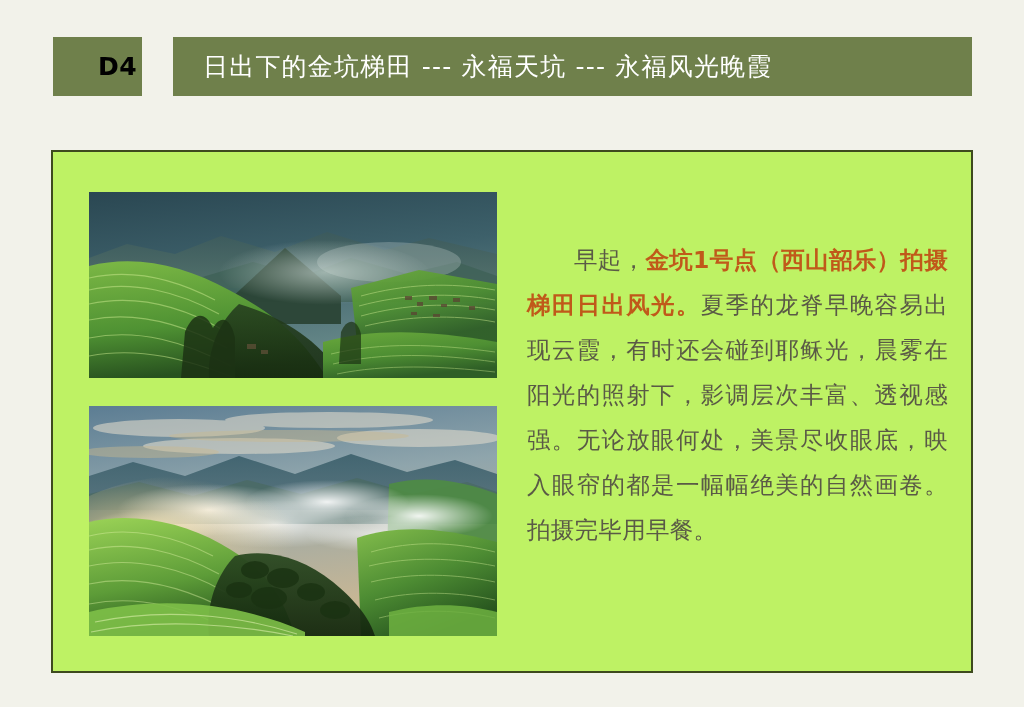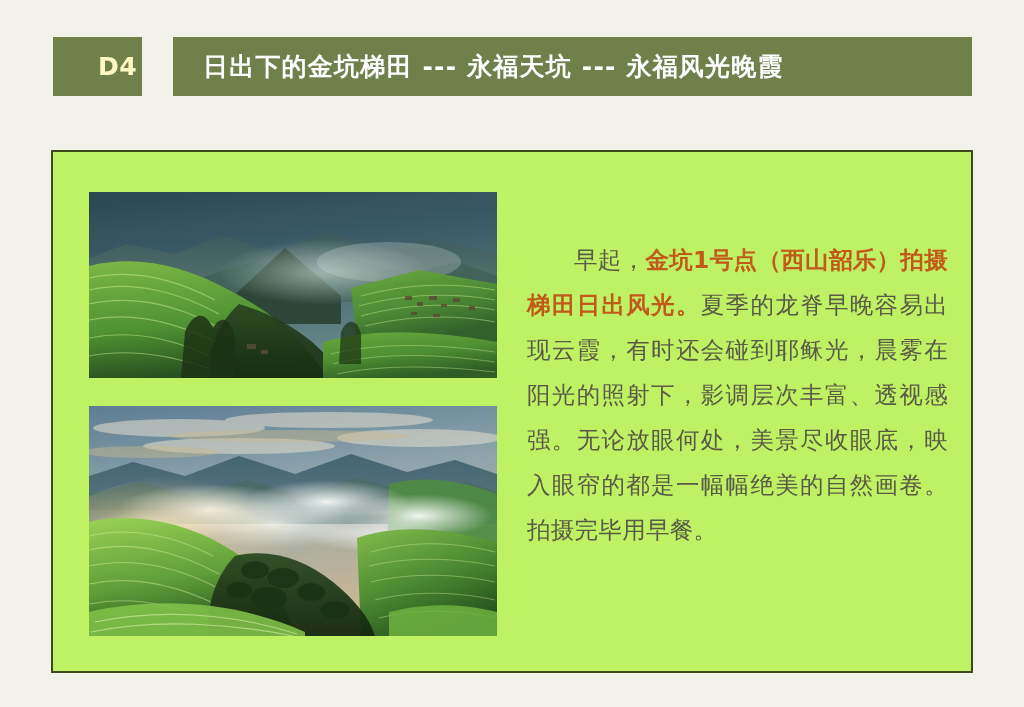--- a/index.html
+++ b/index.html
@@ -28,21 +28,21 @@
     top: 37px;
     width: 89px;
     height: 59px;
     background: #6f804b;
     display: flex;
     align-items: center;
     justify-content: center;
     box-sizing: border-box;
   }
   .badge-label {
-    color: #fef9c3;
+    color: #000000;
     font-size: 25px;
     font-weight: bold;
     letter-spacing: 0.5px;
     font-family: "DejaVu Sans", "Liberation Sans", sans-serif;
     line-height: 1;
     margin-left: 40px;
   }
 
   .titlebar {
     position: absolute;
@@ -52,21 +52,21 @@
     height: 59px;
     background: #6f804b;
     display: flex;
     align-items: center;
     box-sizing: border-box;
     padding-left: 30px;
   }
   .titlebar-text {
     color: #ffffff;
     font-size: 25px;
-    font-weight: bold;
+    font-weight: normal;
     letter-spacing: 1.2px;
     line-height: 1;
     white-space: nowrap;
     font-family: "DejaVu Sans", "Liberation Sans", sans-serif;
   }
 
   
   .frame {
     position: absolute;
     left: 51px;

